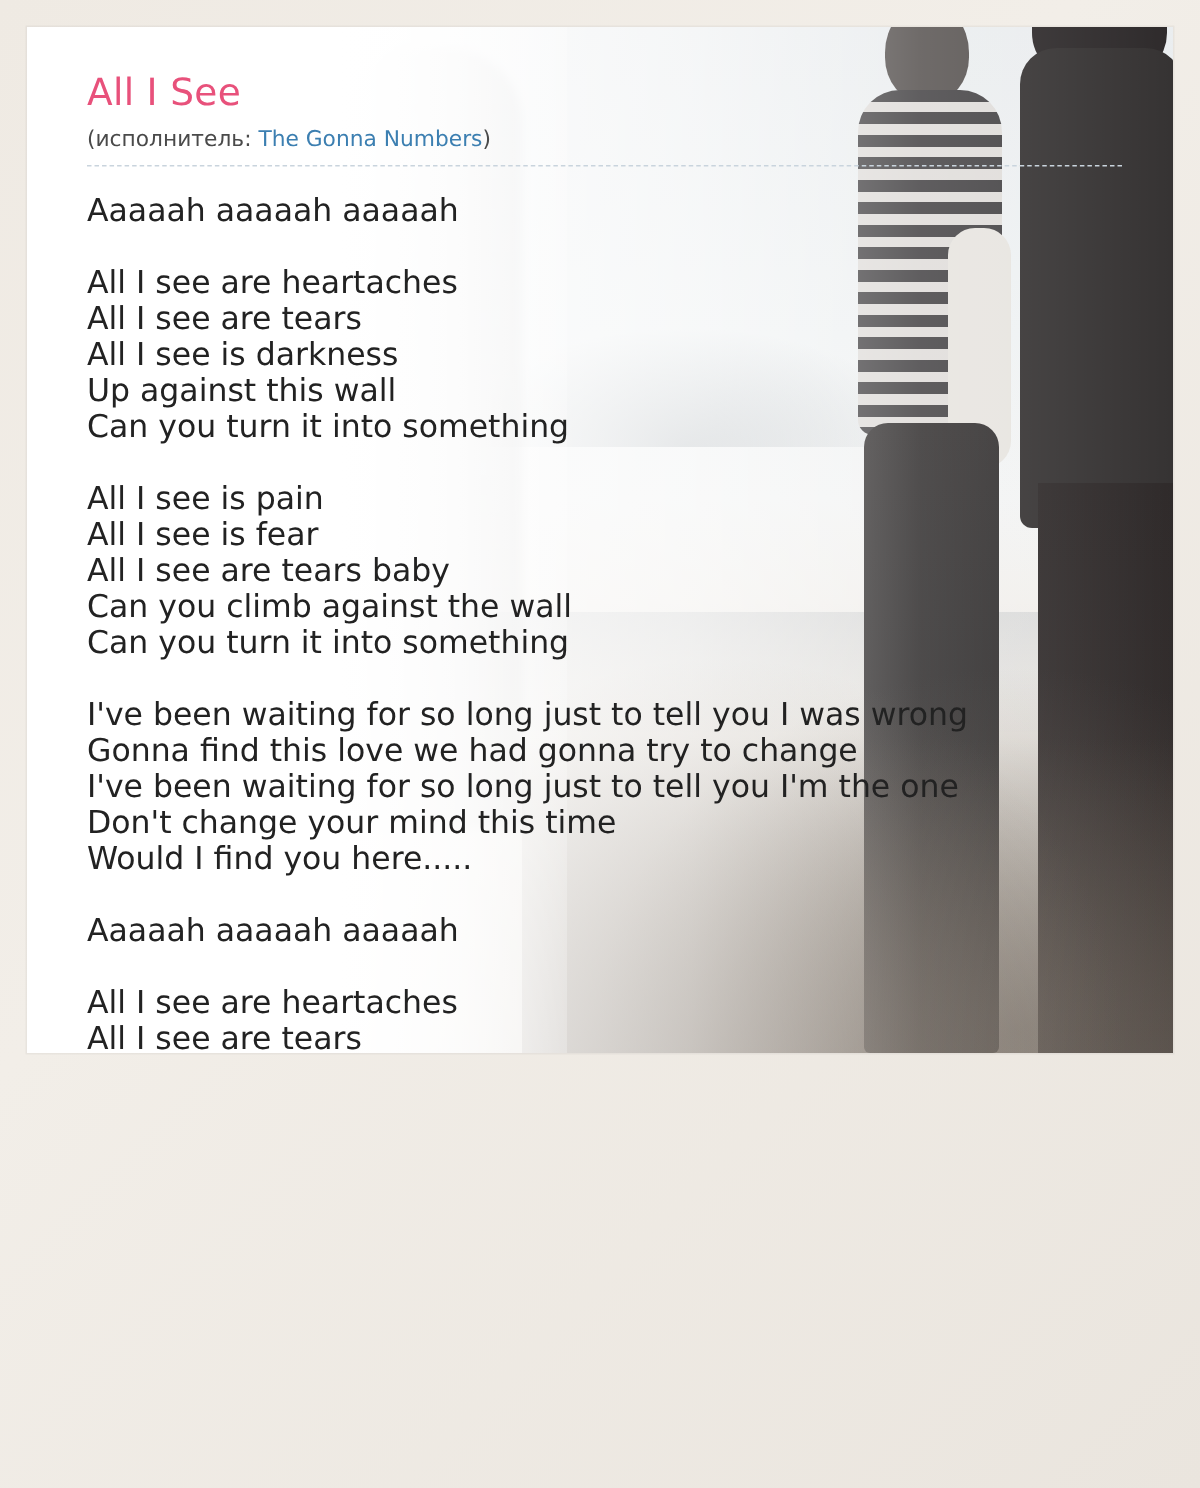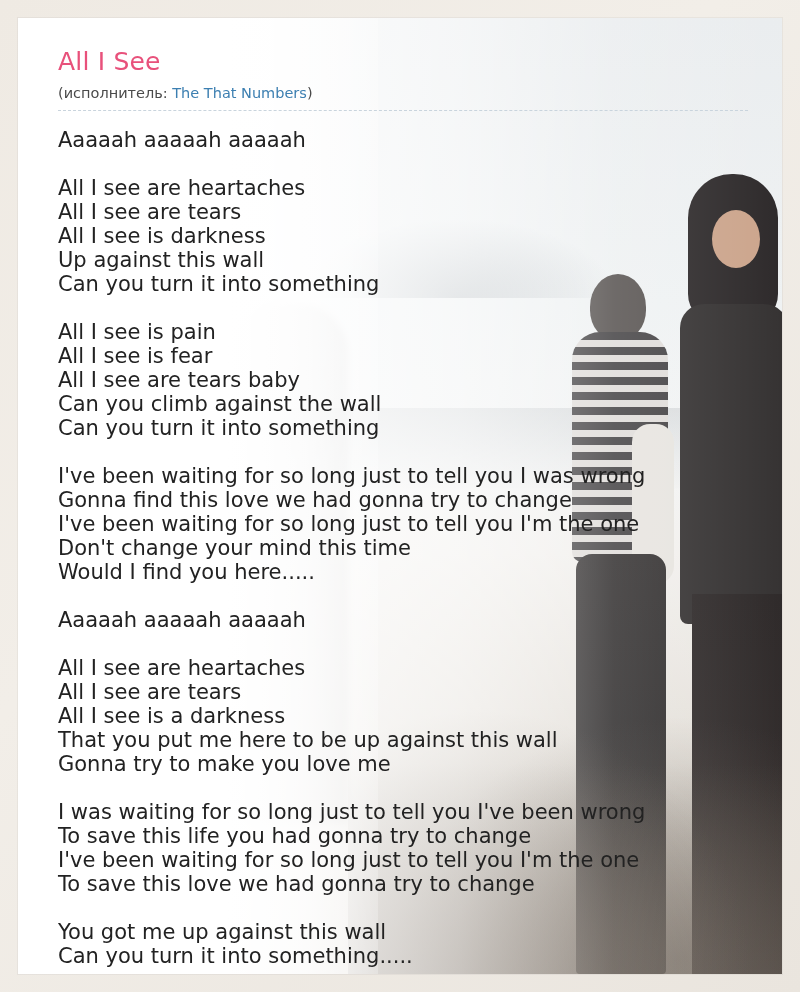--- a/index.html
+++ b/index.html
@@ -18,21 +18,21 @@
     left: 0; top: 0;
     width: 800px;
     height: 992px;
     background: linear-gradient(135deg, #efeae3 0%, #f2eee8 40%, #eae5de 100%);
     box-sizing: border-box;
     padding: 18px 18px 18px 18px;
   }
   .card {
     position: relative;
     width: 764px;
-    height: 956px;
+    height: 684px;
     background: #ffffff;
     box-sizing: border-box;
     overflow: hidden;
     box-shadow: 0 0 0 1px rgba(0,0,0,0.04);
   }
   
   .photo-bg {
     position: absolute;
     inset: 0;
     overflow: hidden;
@@ -157,21 +157,21 @@
         <div class="legs"></div>
       </div>
       <div class="photo-rocks"></div>
       <div class="photo-dim"></div>
       <div class="photo-left-fade"></div>
     </div>
 
     <div class="content">
       <h1 class="song-title">All I See</h1>
       <div class="artist-line">
-        <span>(исполнитель: </span><a class="artist-link" href="#">The That Numbers</a><span>)</span>
+        <span>(исполнитель: </span><a class="artist-link" href="#">The Gonna Numbers</a><span>)</span>
       </div>
       <div class="lyrics">Aaaaah aaaaah aaaaah
 
 All I see are heartaches
 All I see are tears
 All I see is darkness
 Up against this wall
 Can you turn it into something
 
 All I see is pain

